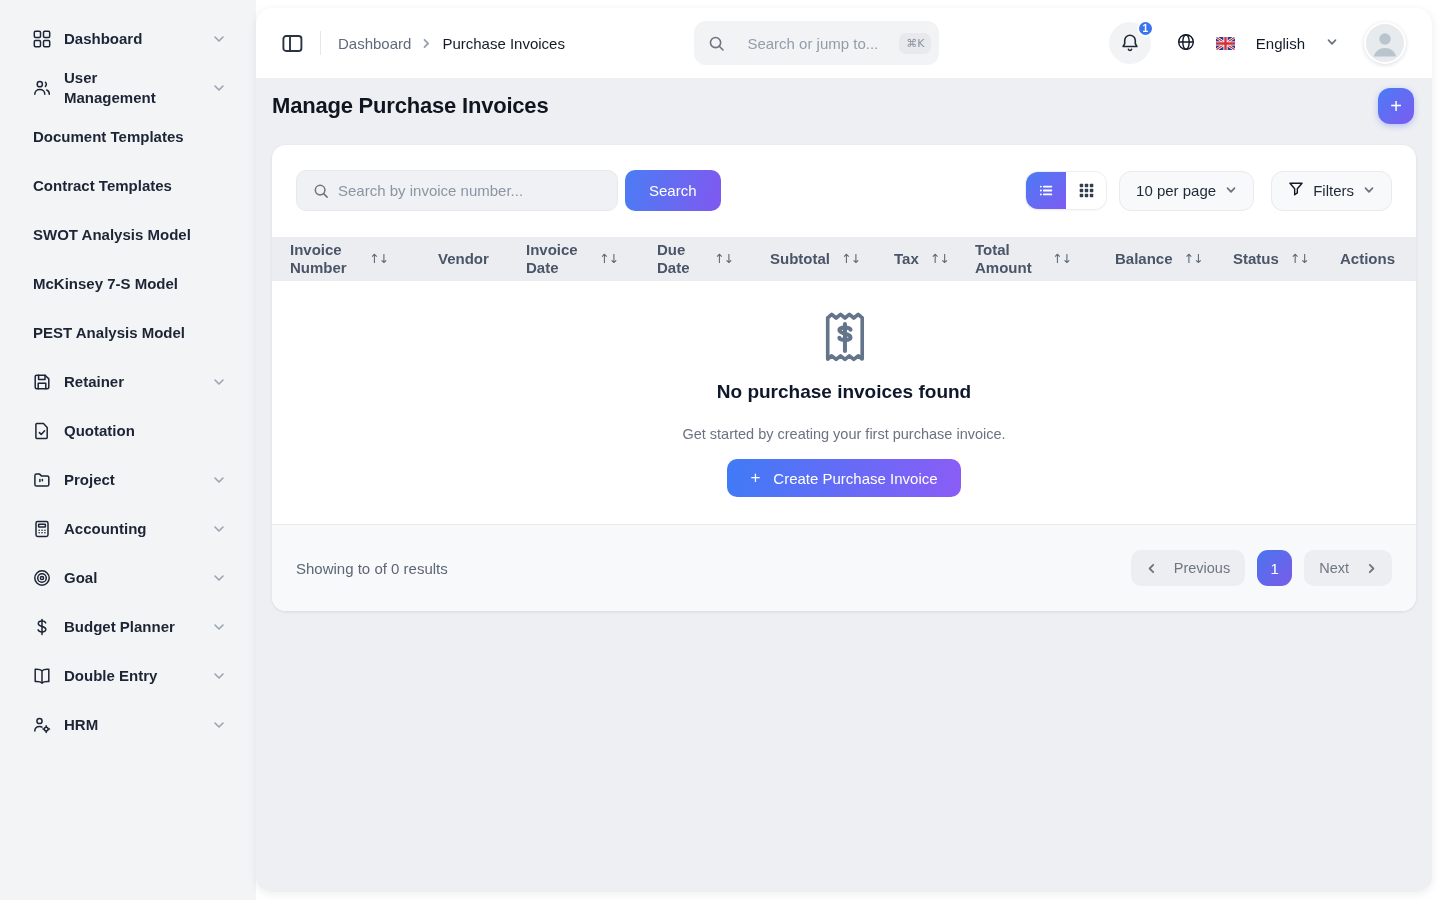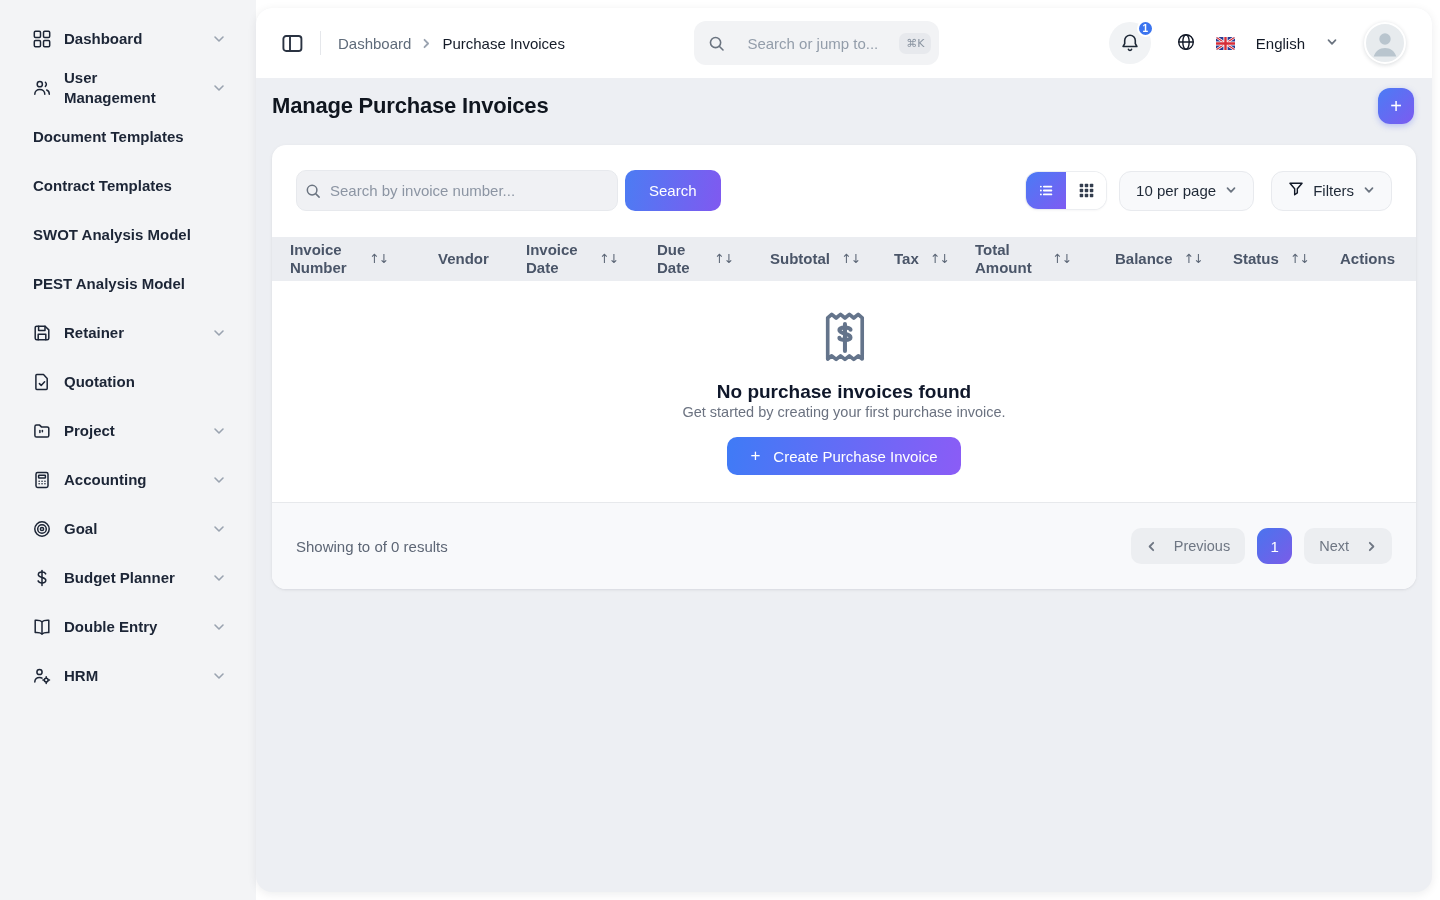--- a/index.html
+++ b/index.html
@@ -58,21 +58,21 @@
   
   .content { flex:1; padding:10px 16px 0; }
   .page-head { display:flex; align-items:center; justify-content:space-between; padding-right:2px; }
   .page-title { font-size:22px; font-weight:800; letter-spacing:-.2px; color:#10161f; }
   .plus-btn { width:36px; height:36px; border-radius:12px; border:none; cursor:pointer; color:#fff; font-size:20px;
               line-height:1; background:linear-gradient(135deg,#4b7cf5,#7c5bf0); box-shadow:0 2px 6px rgba(76,100,240,.35); }
 
   .card { margin-top:21px; background:#fff; border-radius:14px; box-shadow:0 1px 2px rgba(16,24,40,.05), 0 1px 4px rgba(16,24,40,.05); }
   .toolbar { display:flex; align-items:center; padding:25px 24px 26px; }
   .inv-search { width:322px; height:41px; background:#f0f1f4; border:1px solid #e7e9ed; border-radius:10px;
-                display:flex; align-items:center; padding:0 8px; gap:9px; }
+                display:flex; align-items:center; padding:0 16px; gap:9px; }
   .inv-search svg { width:16px; height:16px; stroke:#6b7480; stroke-width:1.7; fill:none; stroke-linecap:round; flex:none; }
   .inv-search input { flex:1; min-width:0; border:none; outline:none; background:transparent; font-family:inherit;
                       font-size:15px; color:#374151; }
   .inv-search input::placeholder { color:#8c95a3; }
   .btn-search { margin-left:7px; height:41px; padding:0 24px; border:none; border-radius:10px; cursor:pointer;
                 color:#fff; font-size:15px; font-family:inherit; background:linear-gradient(100deg,#4c7cf3,#8059f0); }
   .toolbar-spacer { flex:1; }
   .seg { display:flex; border-radius:12px; overflow:hidden; background:#fff; box-shadow:0 0 0 1px #eceef1, 0 1px 3px rgba(16,24,40,.07); }
   .seg button { width:40px; height:37px; border:none; cursor:pointer; display:flex; align-items:center; justify-content:center; background:#fff; }
   .seg .active { background:linear-gradient(135deg,#4a7bf5,#7e5bf2); }
@@ -90,21 +90,21 @@
   .mw68 .thl { max-width:68px; }
   .mw62 .thl { max-width:62px; }
   .mw46 .thl { max-width:46px; }
   .mw66 .thl { max-width:66px; }
   .sort { font-family:"DejaVu Sans", sans-serif; font-size:12.5px; font-weight:400; color:#5b6676;
           margin-left:11px; letter-spacing:-1px; }
 
   .empty { text-align:center; padding:28px 0 27px; }
   .empty-icon svg { width:46px; height:56px; stroke:#64748b; fill:none; stroke-linejoin:round; stroke-linecap:round; }
   .empty-h { margin-top:12px; font-size:19px; font-weight:800; color:#0f172a; }
-  .empty-p { margin-top:1px; font-size:14.5px; color:#6b7280; }
+  .empty-p { margin-top:23px; font-size:14.5px; color:#6b7280; }
   .btn-create { margin-top:17px; height:38px; padding:0 23px; border:none; border-radius:10px; cursor:pointer;
                 color:#fff; font-size:15px; font-family:inherit; display:inline-flex; align-items:center; gap:13px;
                 background:linear-gradient(100deg,#3f7bf6,#8b5cf6); }
   .btn-create .plus { font-size:17px; }
 
   .card-footer { border-top:1px solid #e7e9ec; background:#f8f9fb; border-radius:0 0 14px 14px;
                  display:flex; align-items:center; justify-content:space-between; padding:25px 24px; }
   .summary { font-size:15px; color:#5d6675; }
   .pager { display:flex; align-items:center; gap:12px; }
   .page-btn { height:36px; display:flex; align-items:center; gap:17px; background:#eceef1; border:none; border-radius:10px;
@@ -158,20 +158,23 @@
     </div>
 
     <div class="nav-item">
       <span class="nlabel">Contract Templates</span>
     </div>
 
     <div class="nav-item">
       <span class="nlabel">SWOT Analysis Model</span>
     </div>
 
+    <div class="nav-item">
+      <span class="nlabel">McKinsey 7-S Model</span>
+    </div>
 
     <div class="nav-item">
       <span class="nlabel">PEST Analysis Model</span>
     </div>
 
 
     <div class="nav-item">
       <span class="nicon">
           <svg viewBox="0 0 18 18">
             <path d="M2.2 3.7A1.5 1.5 0 0 1 3.7 2.2h8.4l3.7 3.7v8.4a1.5 1.5 0 0 1-1.5 1.5H3.7a1.5 1.5 0 0 1-1.5-1.5Z"></path>

